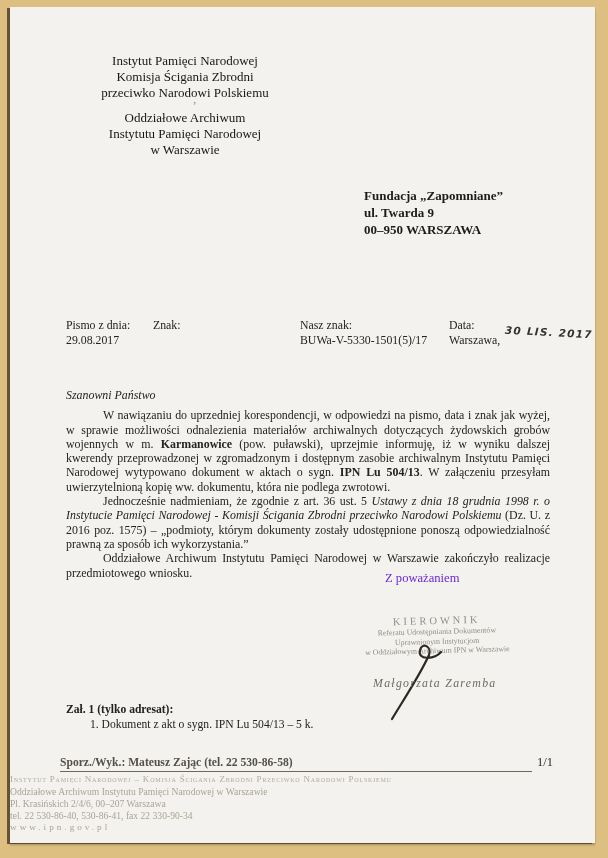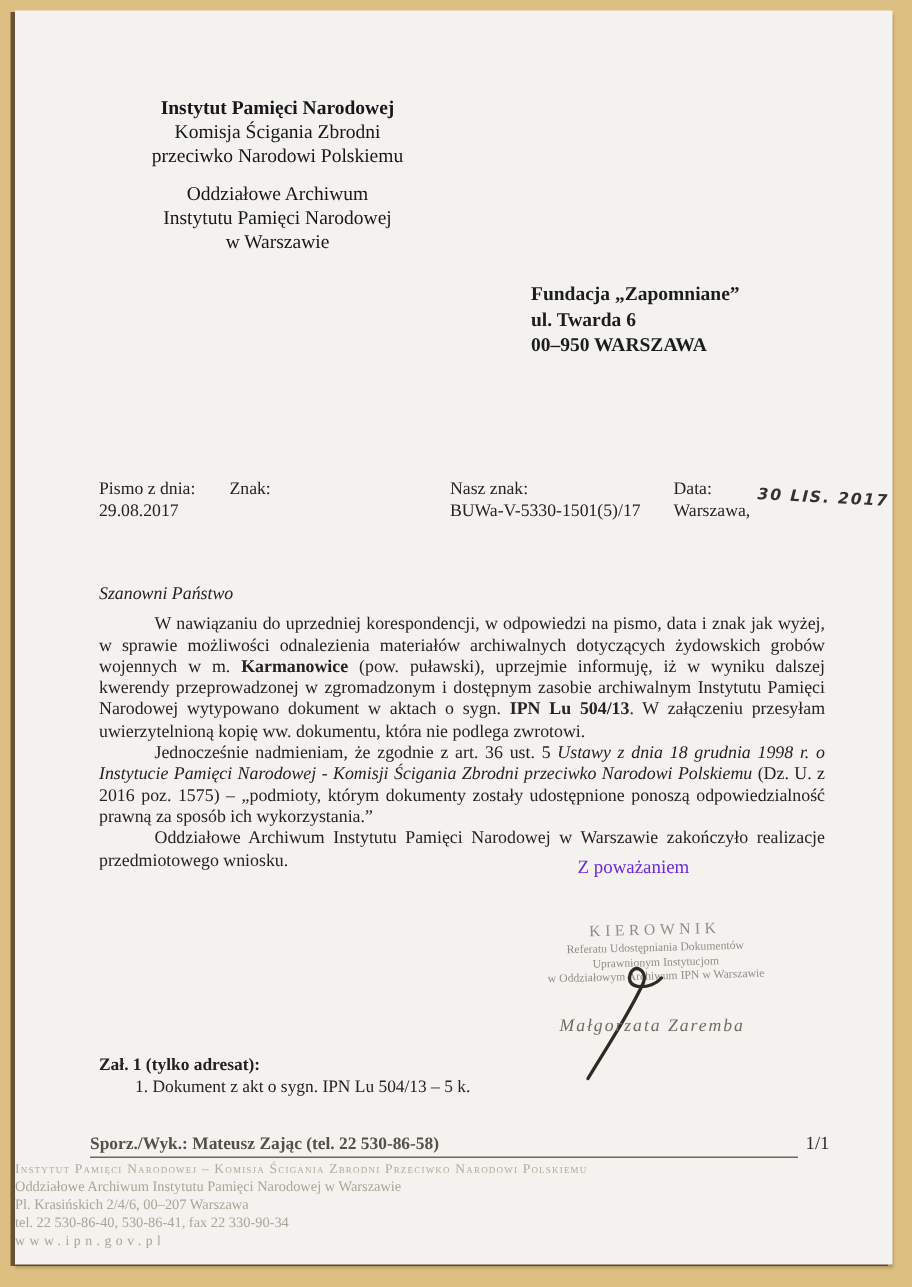--- a/index.html
+++ b/index.html
@@ -11,26 +11,26 @@
   .scan{position:relative;width:608px;height:858px;background:#debf82;}
   .page{
     position:absolute;left:10px;top:7px;width:585px;height:836px;
     background:#f3f2ee;
     box-shadow:-3px 1px 0 rgba(74,58,32,.8), 0 2px 2px rgba(105,85,45,.45);
   }
   .abs{position:absolute;}
 
   
   .lh-block{left:40px;top:46px;width:270px;text-align:center;font-size:13px;line-height:16px;color:#17161a;}
-  .lh-org1{font-weight:bold;margin-top:11px;}
+  .lh-org1{font-weight:normal;}
   .lh-gap{height:9px;}
   .scan-speck{left:183px;top:93px;font-size:10px;color:#6d675d;}
 
   
-  .recipient{left:344px;top:180px;font-size:13px;line-height:17px;font-weight:bold;color:#1c1b1e;}
+  .recipient{left:354px;top:180px;font-size:13px;line-height:17px;font-weight:bold;color:#1c1b1e;}
 
   
   .ref-label{font-size:11.8px;color:#24231f;}
   .ref-value{font-size:11.8px;color:#24231f;}
   .date-stamp{
     left:495px;top:319px;font-family:"DejaVu Sans","Liberation Sans",sans-serif;
     font-size:10.5px;font-weight:bold;font-style:italic;letter-spacing:1.2px;
     color:#33322f;transform:rotate(3deg);white-space:nowrap;
   }
 
@@ -74,21 +74,21 @@
       <div>przeciwko Narodowi Polskiemu</div>
       <div class="lh-gap"></div>
       <div>Oddziałowe Archiwum</div>
       <div>Instytutu Pamięci Narodowej</div>
       <div>w Warszawie</div>
     </div>
     <div class="abs scan-speck">’</div>
 
     <div class="abs recipient">
       <div>Fundacja „Zapomniane”</div>
-      <div>ul. Twarda 6</div>
+      <div>ul. Twarda 9</div>
       <div>00–950 WARSZAWA</div>
     </div>
 
     <div class="abs ref-label" style="left:56px;top:311px;">Pismo z dnia:</div>
     <div class="abs ref-value" style="left:56px;top:326px;">29.08.2017</div>
     <div class="abs ref-label" style="left:143px;top:311px;">Znak:</div>
     <div class="abs ref-label" style="left:290px;top:311px;">Nasz znak:</div>
     <div class="abs ref-value" style="left:290px;top:326px;">BUWa-V-5330-1501(5)/17</div>
     <div class="abs ref-label" style="left:439px;top:311px;">Data:</div>
     <div class="abs ref-value" style="left:439px;top:326px;">Warszawa,</div>

